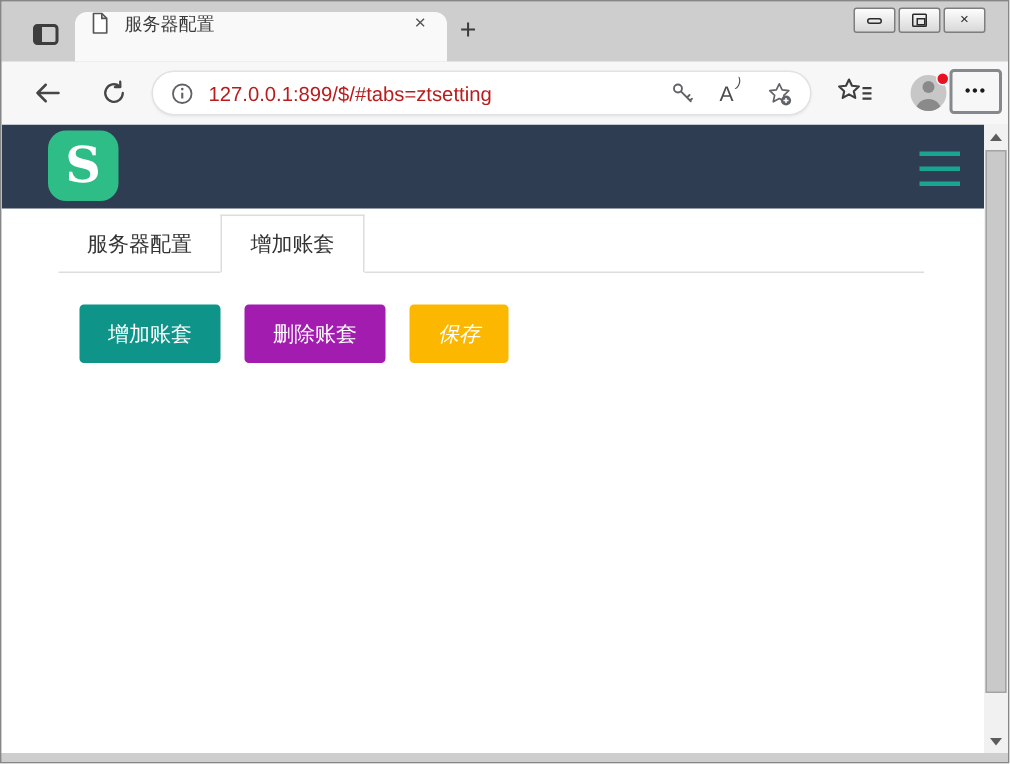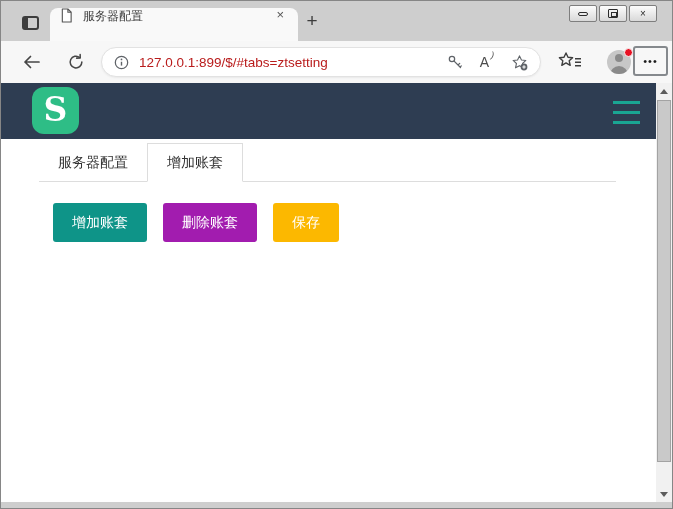--- a/index.html
+++ b/index.html
@@ -234,21 +234,21 @@
       </div>
 
       <div class="site-tabs">
         <div class="site-tab">服务器配置</div>
         <div class="site-tab active">增加账套</div>
       </div>
 
       <div class="action-row">
         <button class="action-btn" style="background-color: rgb(14, 148, 136);">增加账套</button>
         <button class="action-btn" style="background-color: #a21caf;">删除账套</button>
-        <button class="action-btn" style="background-color: rgb(252, 184, 0);">保存</button>
+        <button class="action-btn" style="background-color: rgb(252, 184, 0); font-style: italic;">保存</button>
       </div>
 
     </div>
 
     <div class="scrollbar">
       <div class="sb-btn sb-up">
           <span class="tri-up"></span>
         </div>
       <div class="sb-thumb"></div>
       <div class="sb-btn sb-down">

